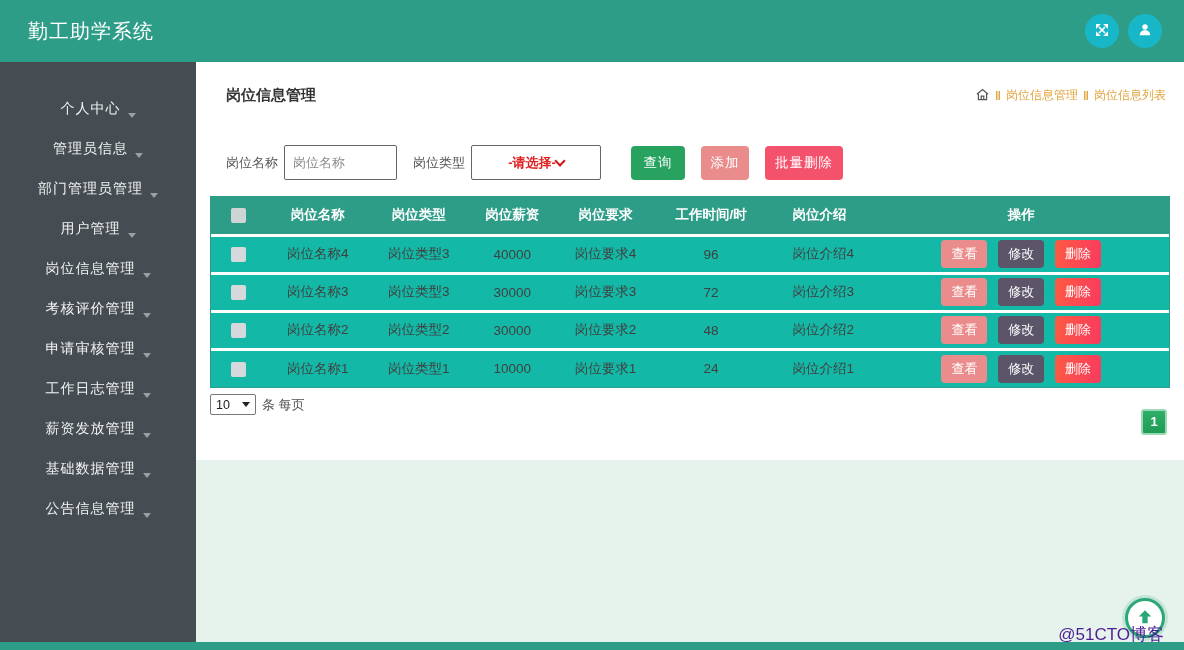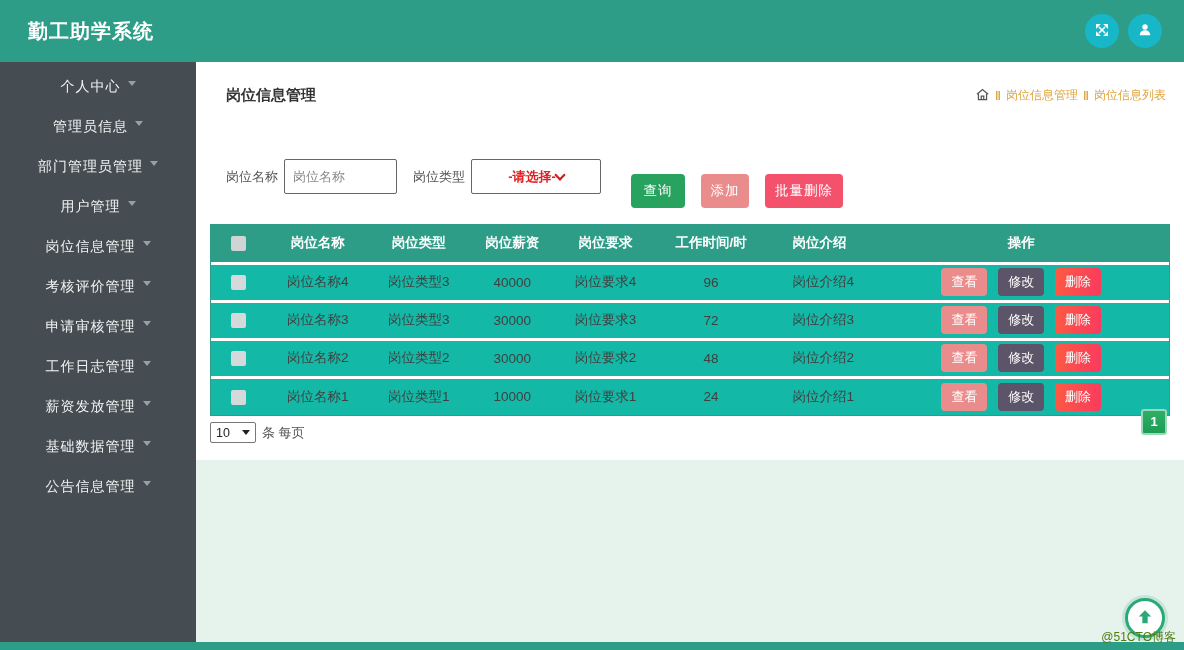--- a/index.html
+++ b/index.html
@@ -2,49 +2,49 @@
 <html><head>
 <meta charset="utf-8">
 <style>
   * { margin:0; padding:0; box-sizing:border-box; }
   html,body { width:1184px; height:650px; overflow:hidden; }
   body { font-family:"Liberation Sans","DejaVu Sans",sans-serif; background:#E6F2EC; }
   .app { position:relative; width:1184px; height:650px; }
 
   
   .topbar { height:62px; background:#2E9D88; display:flex; align-items:center; justify-content:space-between; padding:0 22px 0 28px; }
-  .app-title { color:#fff; font-size:20px; font-weight:bold; letter-spacing:1px; }
+  .app-title { color:#fff; font-size:20px; font-weight:normal; letter-spacing:1px; }
   .topbar-actions { display:flex; gap:9px; }
   .circle-btn { width:34px; height:34px; border-radius:50%; background:#18B7C7; border:none; display:flex; align-items:center; justify-content:center; cursor:pointer; }
 
   
   .body-row { display:flex; height:588px; }
   .sidebar { width:196px; background:#454D52; padding-top:16px; flex:none; }
-  .side-item { height:40px; display:flex; align-items:flex-start; justify-content:center; color:#F2F3F3; font-size:14px; letter-spacing:1px; cursor:pointer; }
+  .side-item { height:40px; display:flex; align-items:flex-end; justify-content:center; color:#F2F3F3; font-size:14px; letter-spacing:1px; cursor:pointer; }
   .side-caret { width:0; height:0; border-left:4px solid transparent; border-right:4px solid transparent; border-top:5px solid #98A0A4; margin-left:7px; margin-top:3px; }
 
   .main { flex:1; background:#E6F2EC; position:relative; }
   .panel { background:#fff; height:398px; position:relative; }
 
   
   .title-row { display:flex; justify-content:space-between; align-items:center; padding:24px 18px 0 30px; }
   .page-title { font-size:15px; font-weight:bold; color:#333; }
   .breadcrumb { display:flex; align-items:center; gap:5px; font-size:12px; color:#DFA43D; }
   .crumb-sep { font-weight:bold; color:#DFA43D; }
   .crumb-link { color:#DFA43D; cursor:pointer; }
 
   
   .filter-row { display:flex; align-items:center; padding-left:30px; margin-top:40px; }
   .filter-label { font-size:13px; color:#555; margin-right:6px; }
   .text-input { width:113px; height:35px; border:1px solid #666; border-radius:2px; padding:0 8px; font-size:13px; color:#333; font-family:inherit; }
   .text-input::placeholder { color:#8a8a8a; }
   .select-box { width:130px; height:35px; border:1px solid #666; border-radius:2px; display:flex; align-items:center; justify-content:center; padding:0 10px; margin-right:30px; cursor:pointer; background:#fff; }
   .select-value { color:#E02020; font-size:13px; font-weight:bold; }
   .red-chevron { width:8px; height:8px; border-right:2.5px solid #D01818; border-bottom:2.5px solid #D01818; transform:rotate(45deg); margin-top:-4px; }
-  .btn { border:none; border-radius:4px; color:#fff; font-size:13.5px; height:34px; cursor:pointer; font-family:inherit; letter-spacing:1px;margin-top:29px; }
+  .btn { border:none; border-radius:4px; color:#fff; font-size:13.5px; height:34px; cursor:pointer; font-family:inherit; letter-spacing:1px; }
   .btn-query { width:54px; background:#27A35F; margin-right:16px; }
   .btn-add { width:48px; background:#EA8C8C; margin-right:16px; }
   .btn-batch { width:78px; background:#F4516C; }
 
   
   .table-wrap { margin:16px 14px 0 14px; border:1px solid #2E9D88; }
   table { width:100%; border-collapse:collapse; table-layout:fixed; }
   col.c-check{width:54px;} col.c-name{width:104px;} col.c-type{width:97px;} col.c-salary{width:89px;}
   col.c-req{width:96px;} col.c-hours{width:114px;} col.c-intro{width:164px;} col.c-ops{width:234px;}
   thead th { background:#2E9D88; color:#fff; font-size:13.5px; font-weight:bold; height:38px; text-align:center; }
@@ -62,21 +62,21 @@
 
   
   .pager-row { display:flex; align-items:center; margin:6px 6px 0 14px; font-size:13px; color:#555; }
   .page-size-select { display:inline-flex; align-items:center; justify-content:space-between; width:46px; height:21px; border:1px solid #777; border-radius:2px; padding:0 5px; margin-right:6px; cursor:pointer; background:#fff; color:#222; font-size:12.5px; }
   .black-caret { width:0; height:0; border-left:4px solid transparent; border-right:4px solid transparent; border-top:5px solid #222; }
   .page-one { position:absolute; right:17px; top:347px; width:26px; height:26px; border:2px solid #9AD8B6; border-radius:3px; background:linear-gradient(180deg,#2FAE68,#1E9C54); color:#fff; font-size:13px; font-weight:bold; text-align:center; line-height:22px; cursor:pointer; }
 
   
   .footer-bar { position:absolute; left:0; bottom:0; width:100%; height:8px; background:#2E9D88; }
   .back-top { position:absolute; right:19px; bottom:12px; width:40px; height:40px; border-radius:50%; background:#fff; border:3px solid #2BA878; box-shadow:0 0 0 3px rgba(43,168,120,0.18); display:flex; align-items:center; justify-content:center; cursor:pointer; }
-  .watermark { position:absolute; right:8px; bottom:4px; font-size:12px; color:#4d7c0f; z-index:5; }
+  .watermark { position:absolute; right:20px; bottom:4px; font-size:17px; color:#4c1d95; z-index:5; }
 </style>
 </head>
 <body>
 
 <div class="app">
 
   <header class="topbar">
     <div class="app-title">勤工助学系统</div>
     <div class="topbar-actions">
       <button class="circle-btn">

